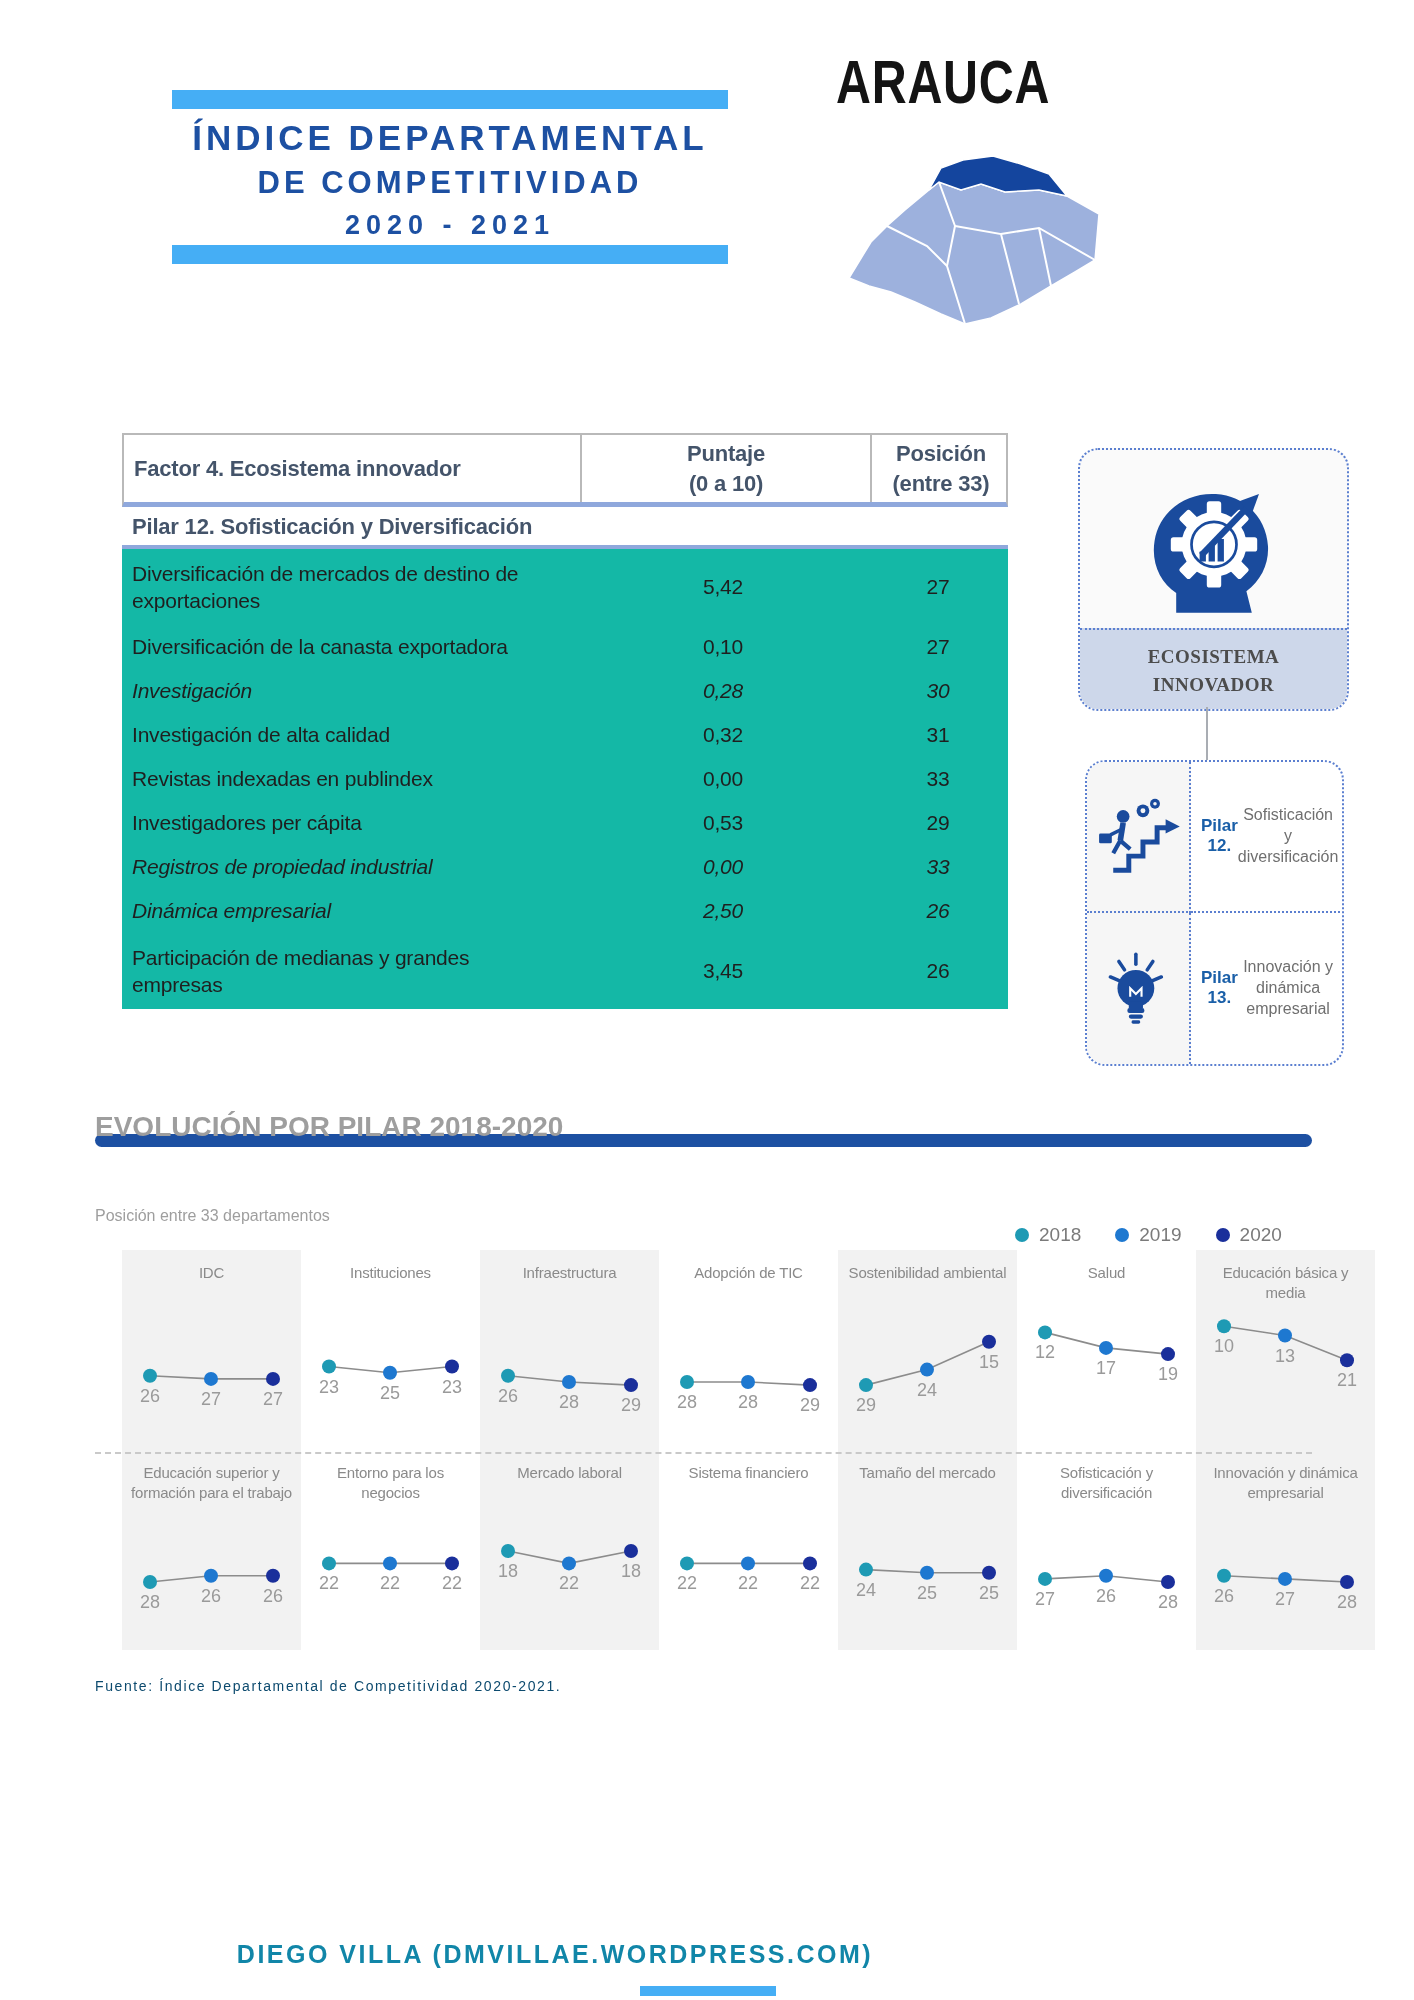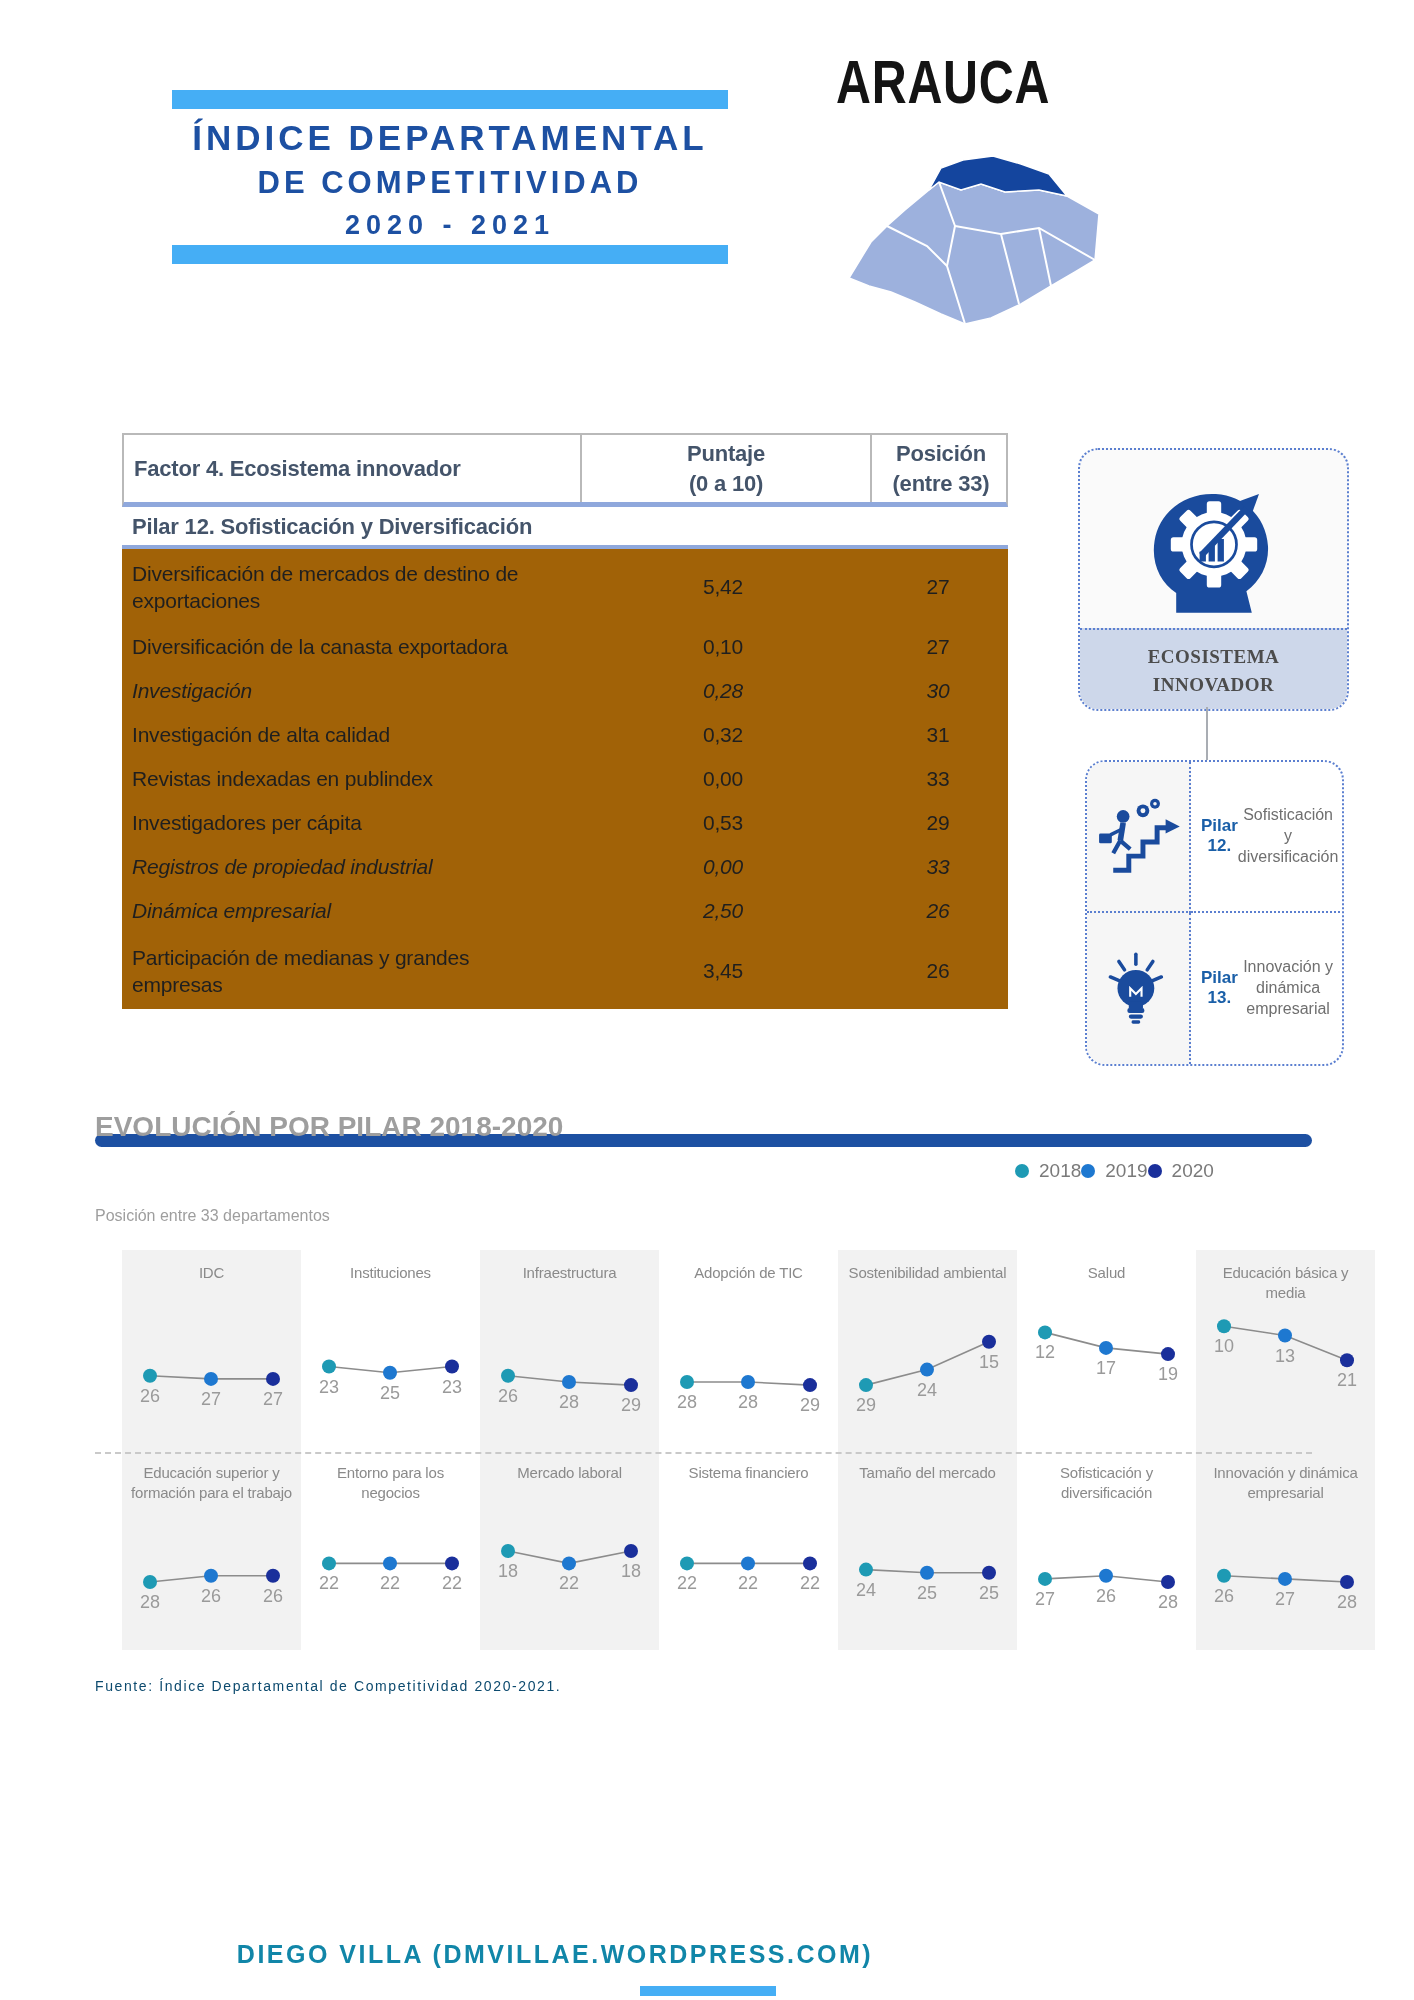--- a/index.html
+++ b/index.html
@@ -23,21 +23,21 @@
   .ftable{position:absolute;left:122px;top:433px;width:886px;box-sizing:border-box;
           letter-spacing:-0.2px;}
   .ftable *{box-sizing:border-box;}
   .thead{display:grid;grid-template-columns:456px 290px 140px;height:74px;
          border:2px solid #b9b9b9;border-bottom:5px solid #8fa8dc;}
   .thead .cell{display:flex;flex-direction:column;justify-content:center;
                color:#44546a;font-weight:bold;font-size:22px;}
   .thead .cell.name{padding-left:10px;}
   .thead .cell.num{align-items:center;border-left:2px solid #b9b9b9;line-height:1.35;}
   .t-row{display:grid;grid-template-columns:456px 290px 140px;align-items:center;}
-  .t-row.data{background:#a16207;color:#1f1f1f;font-size:21px;height:44px;}
+  .t-row.data{background:#14b8a6;color:#1f1f1f;font-size:21px;height:44px;}
   .t-row.data.tall{height:76px;}
   .t-row.data .name{padding-left:10px;padding-right:20px;line-height:1.3;}
   .t-row.data .num{text-align:center;}
   .t-row.it{font-style:italic;}
   .t-row.pilar{display:block;background:#fff;border-bottom:4px solid #8fa8dc;
                font-weight:bold;color:#44546a;font-size:22px;height:42px;
                line-height:40px;padding-left:10px;}
 
   
   .eco-card{position:absolute;left:1078px;top:448px;width:267px;height:259px;
@@ -56,21 +56,21 @@
   .pg-text{display:flex;flex-direction:row;justify-content:center;align-items:center;
            text-align:center;padding:6px 10px;}
   .pg-num{color:#1a5fa8;font-weight:bold;font-size:17px;margin-bottom:2px;}
   .pg-desc{color:#6f6f6f;font-size:16px;line-height:1.3;}
 
   
   .hr-blue{position:absolute;left:95px;top:1134px;width:1217px;height:13px;
            background:#1d50a2;border-radius:7px;}
   .evo-title{position:absolute;left:95px;top:1111px;font-size:28px;font-weight:bold;color:#9e9e9e;}
   .evo-sub{position:absolute;left:95px;top:1207px;font-size:16px;color:#9e9e9e;}
-  .legend{position:absolute;left:1015px;top:1160px;display:flex;}
+  .legend{position:absolute;left:1015px;top:1224px;display:flex;gap:34px;}
   .legend-item{display:flex;align-items:center;gap:10px;color:#7a7a7a;font-size:19px;}
   .legend-dot{width:14px;height:14px;border-radius:50%;}
   #charts{position:absolute;left:122px;top:1250px;width:1253px;}
   .chart-row{display:flex;}
   .chart-card{width:179px;height:200px;}
   .chart-card.shade{background:#f2f2f2;}
   .chart-title{height:52px;padding:13px 6px 0 6px;text-align:center;color:#8a8a8a;
                font-size:15px;line-height:1.3;box-sizing:border-box;letter-spacing:-0.2px;}
   .dashed-sep{position:absolute;left:95px;top:1452px;width:1217px;height:0;
               border-top:2px dashed #c9c9c9;}

